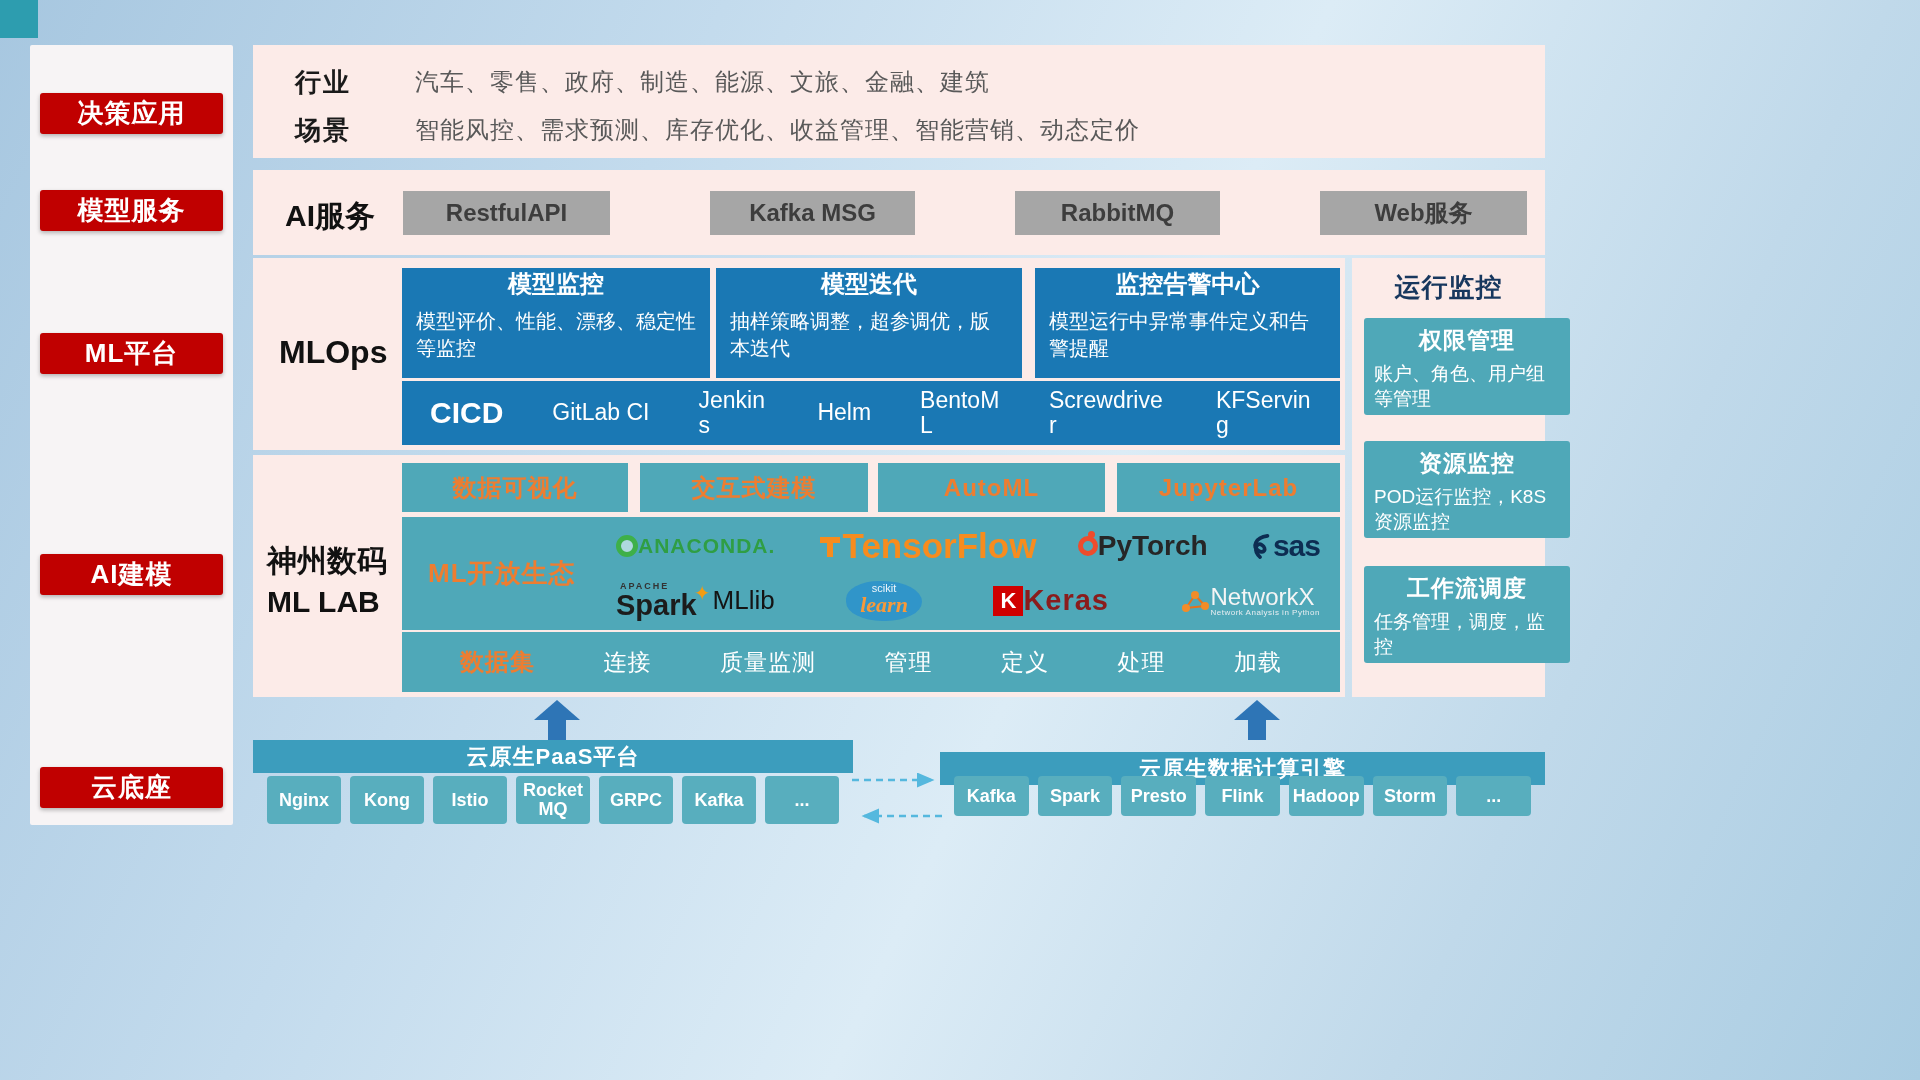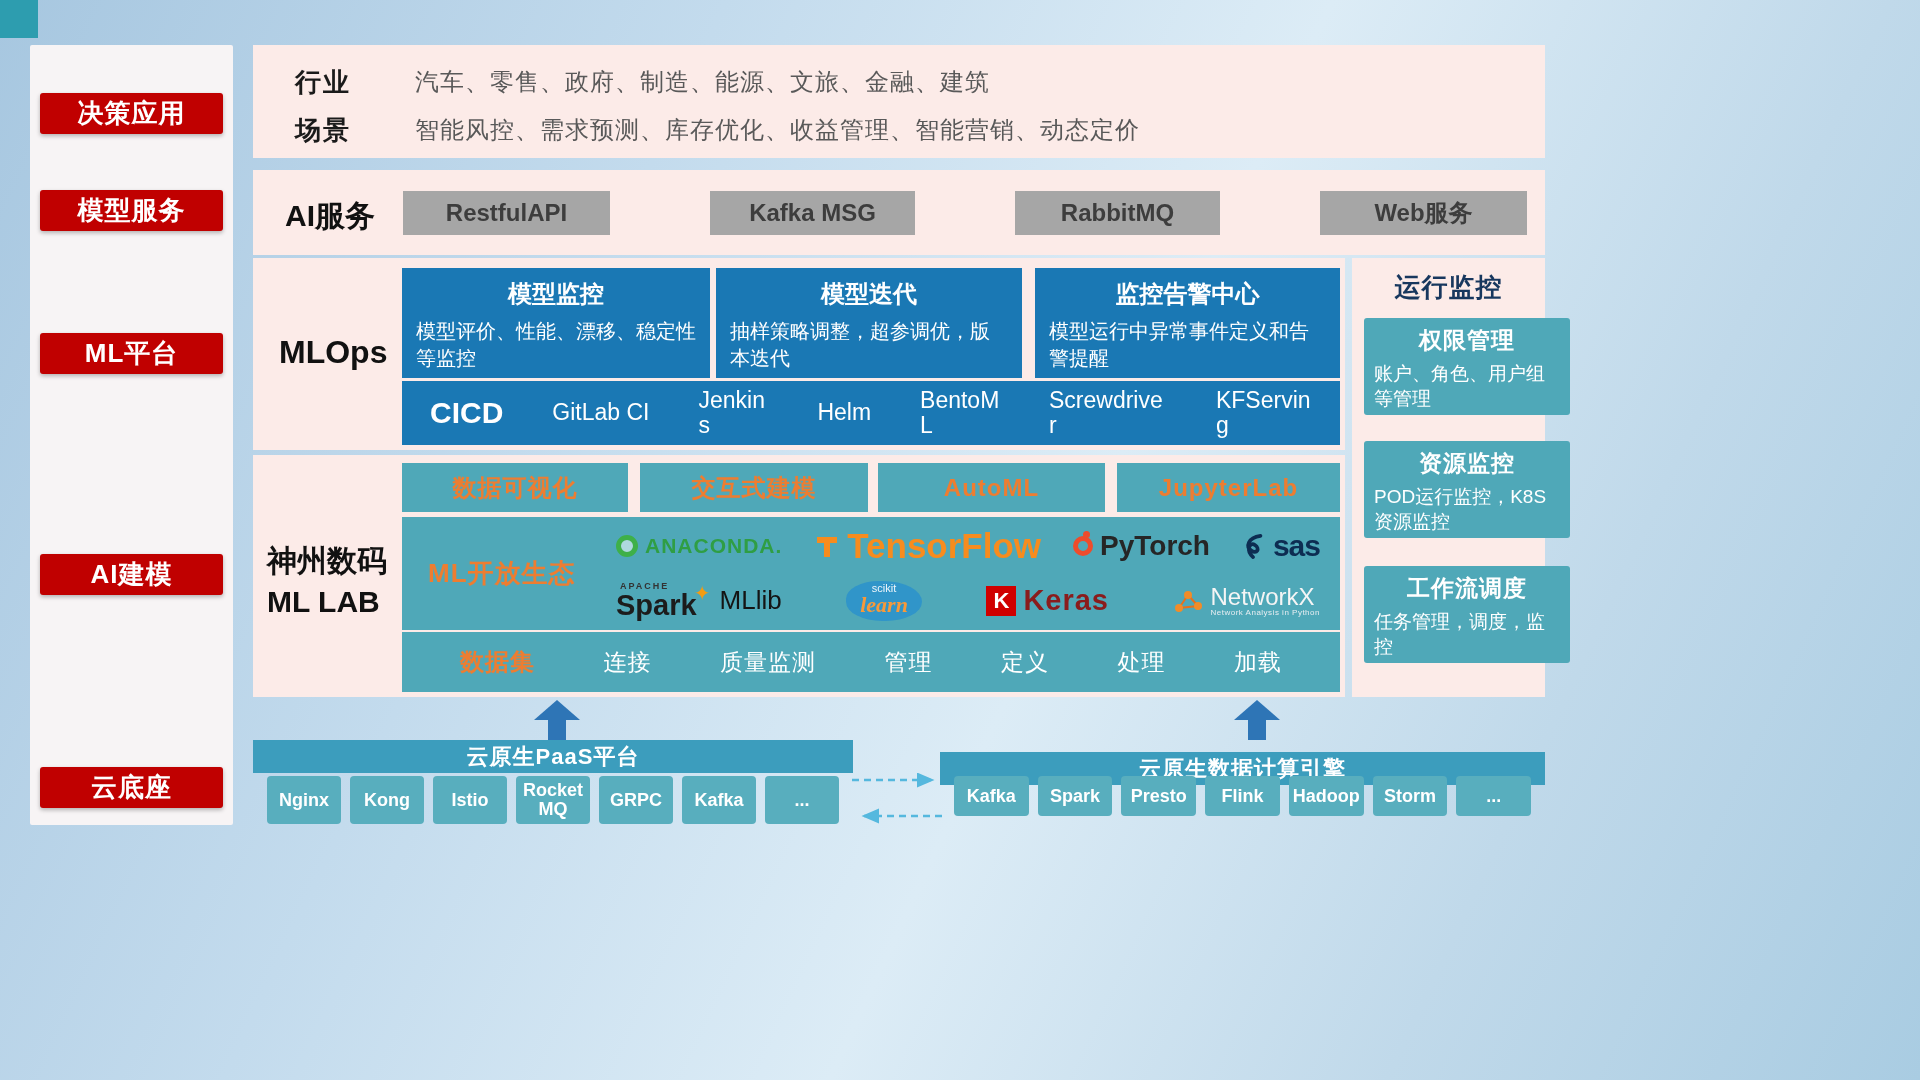--- a/index.html
+++ b/index.html
@@ -31,21 +31,21 @@
   .row-value { position:absolute; font-size:24px; color:#595959; letter-spacing:1px; white-space:nowrap; }
 
   .big-label { position:absolute; font-size:30px; font-weight:700; color:#111; }
 
   .gray-btn {
     position:absolute; top:21px; height:44px; background:#a6a6a6; color:#3d3d3d; font-size:24px; font-weight:700;
     display:flex; align-items:center; justify-content:center;
   }
 
   .blue-card { position:absolute; background:#1a78b4; color:#fff; }
-  .blue-card .bc-title { text-align:center; font-size:24px; font-weight:700; padding-top:10px; }
+  .blue-card .bc-title { text-align:center; font-size:24px; font-weight:700; }
   .blue-card .bc-desc { font-size:20px; padding:8px 14px 0 14px; line-height:1.35; }
 
   .cicd-bar {
     position:absolute; left:149px; top:123px; width:938px; height:64px; background:#1a78b4; color:#fff;
     display:flex; align-items:center; justify-content:space-between; padding:0 28px;
   }
   .cicd-label { font-size:30px; font-weight:700; }
   .cicd-item { font-size:23px; line-height:1.1; }
   .brk { word-break:break-all; text-align:left; }
   .w68 { width:70px; } .w78 { width:80px; } .w112 { width:118px; } .w92 { width:96px; }
@@ -59,21 +59,21 @@
 
   .tool-btn {
     position:absolute; top:8px; height:49px; background:#4fa8b8; color:#ed7d31; font-size:24px; font-weight:700;
     display:flex; align-items:center; justify-content:center; letter-spacing:1px;
   }
 
   .eco-box { position:absolute; left:149px; top:62px; width:938px; height:113px; background:#4fa8b8; }
   .eco-label { position:absolute; left:26px; top:0; height:100%; display:flex; align-items:center; color:#ed7d31; font-size:26px; font-weight:700; letter-spacing:1px; }
   .eco-logos { position:absolute; left:200px; right:6px; top:2px; bottom:2px; display:flex; flex-direction:column; justify-content:space-around; }
   .logo-row { display:flex; align-items:center; justify-content:space-between; padding:0 14px; }
-  .logo { display:flex; align-items:center; gap:7px; }
+  .logo { display:flex; align-items:center; }
 
   .ana-ring { width:22px; height:22px; border:5px solid #3eb049; border-radius:50%; background:rgba(255,255,255,.55); }
   .ana-text { color:#2f9e44; font-size:21px; font-weight:700; letter-spacing:1px; }
   .tf-text { color:#f78c1e; font-size:35px; font-weight:700; }
   .pt-icon { width:20px; height:20px; border:5px solid #ee4c2c; border-radius:50%; position:relative; display:inline-block; }
   .pt-dot { position:absolute; width:7px; height:7px; background:#ee4c2c; border-radius:50%; top:-10px; right:-2px; }
   .pt-text { color:#262626; font-size:28px; font-weight:700; }
   .sas-text { color:#0d2d52; font-size:30px; font-weight:700; letter-spacing:-1px; }
 
   .spark-wrap { display:flex; flex-direction:column; align-items:flex-start; line-height:1; }

